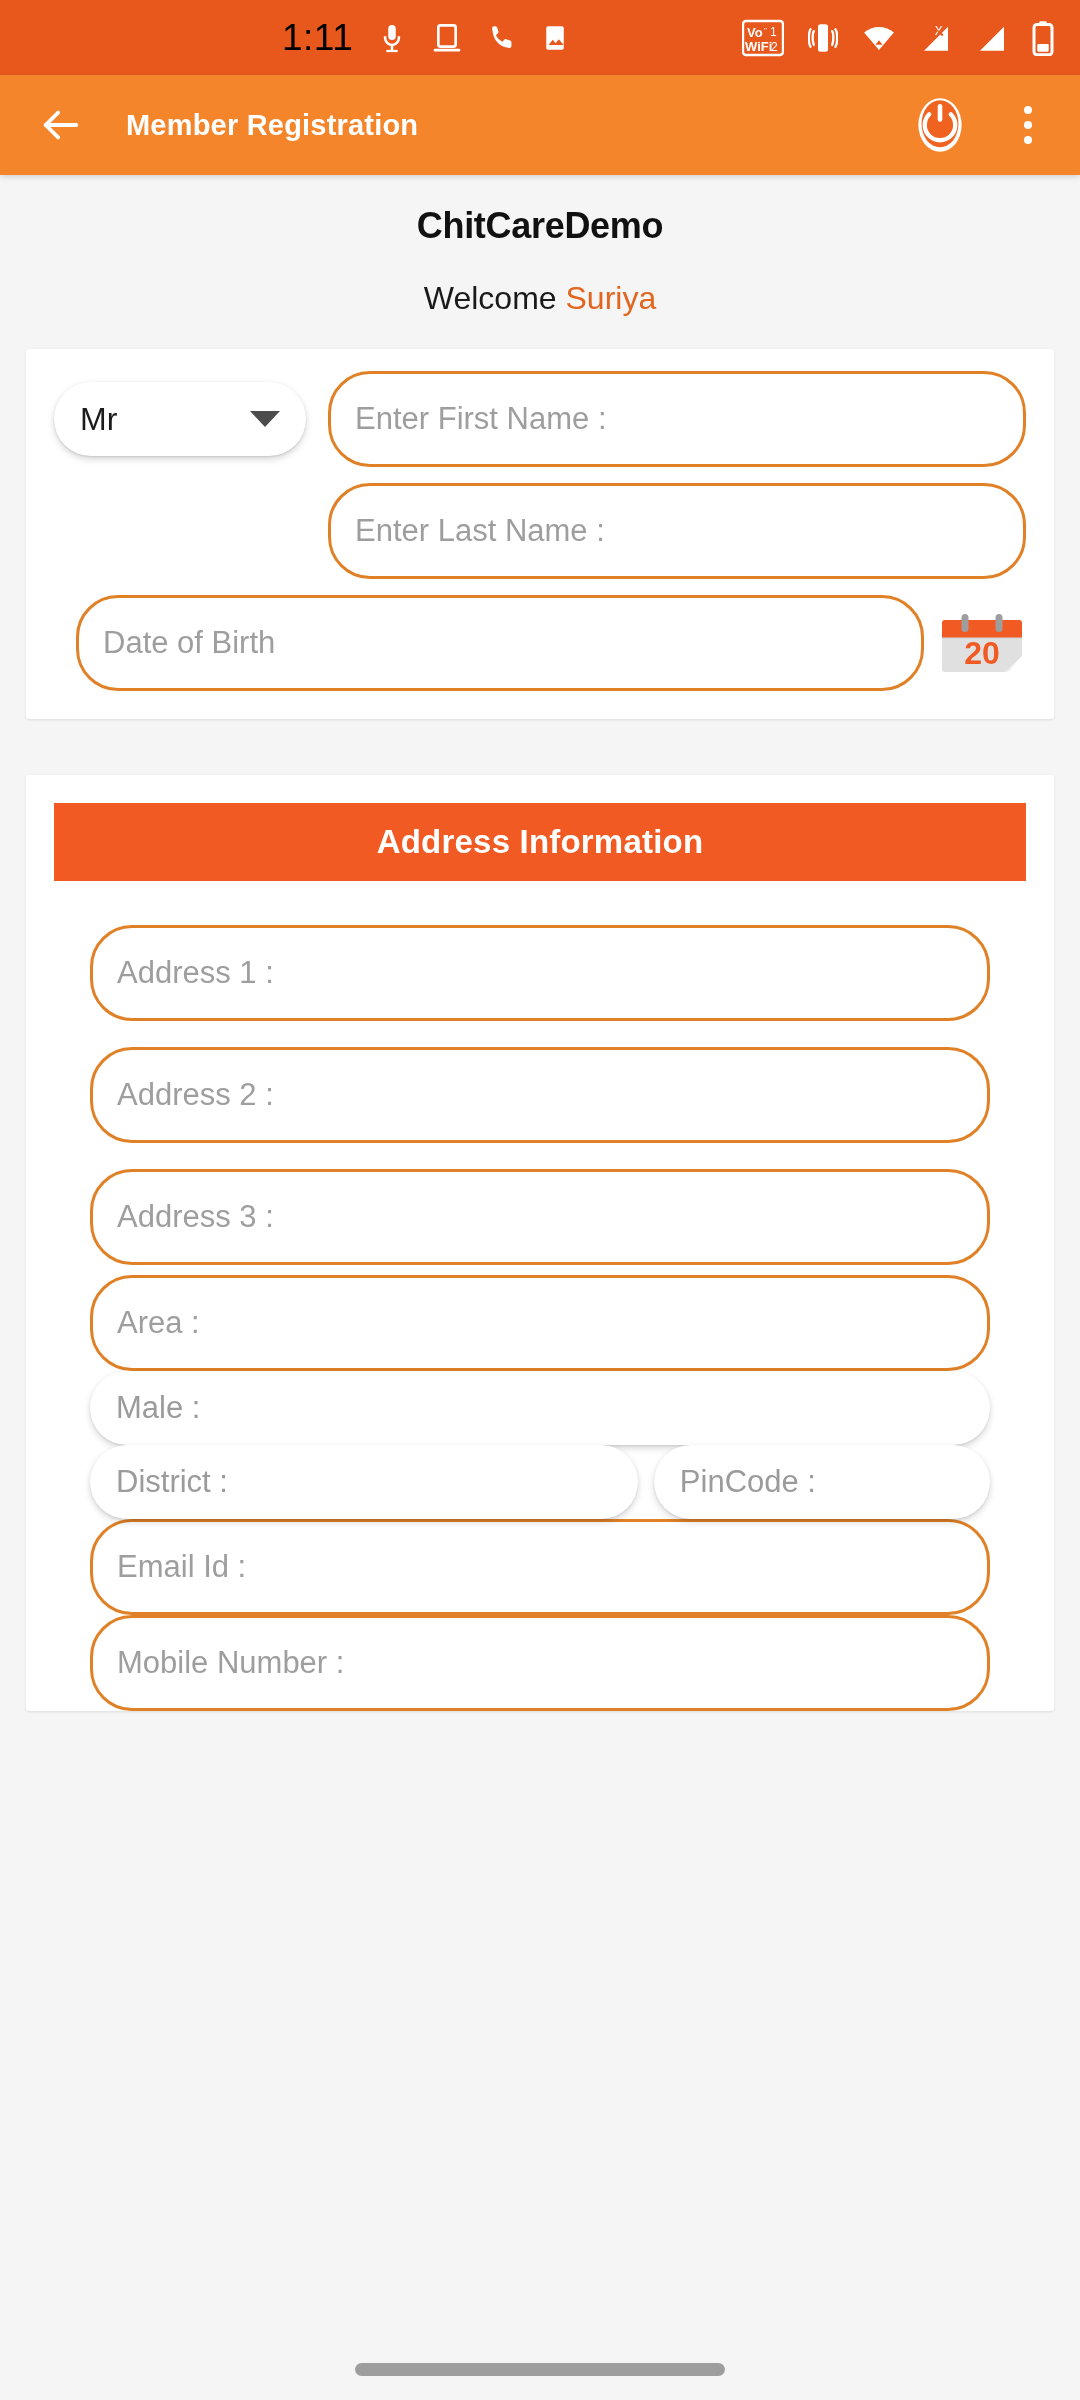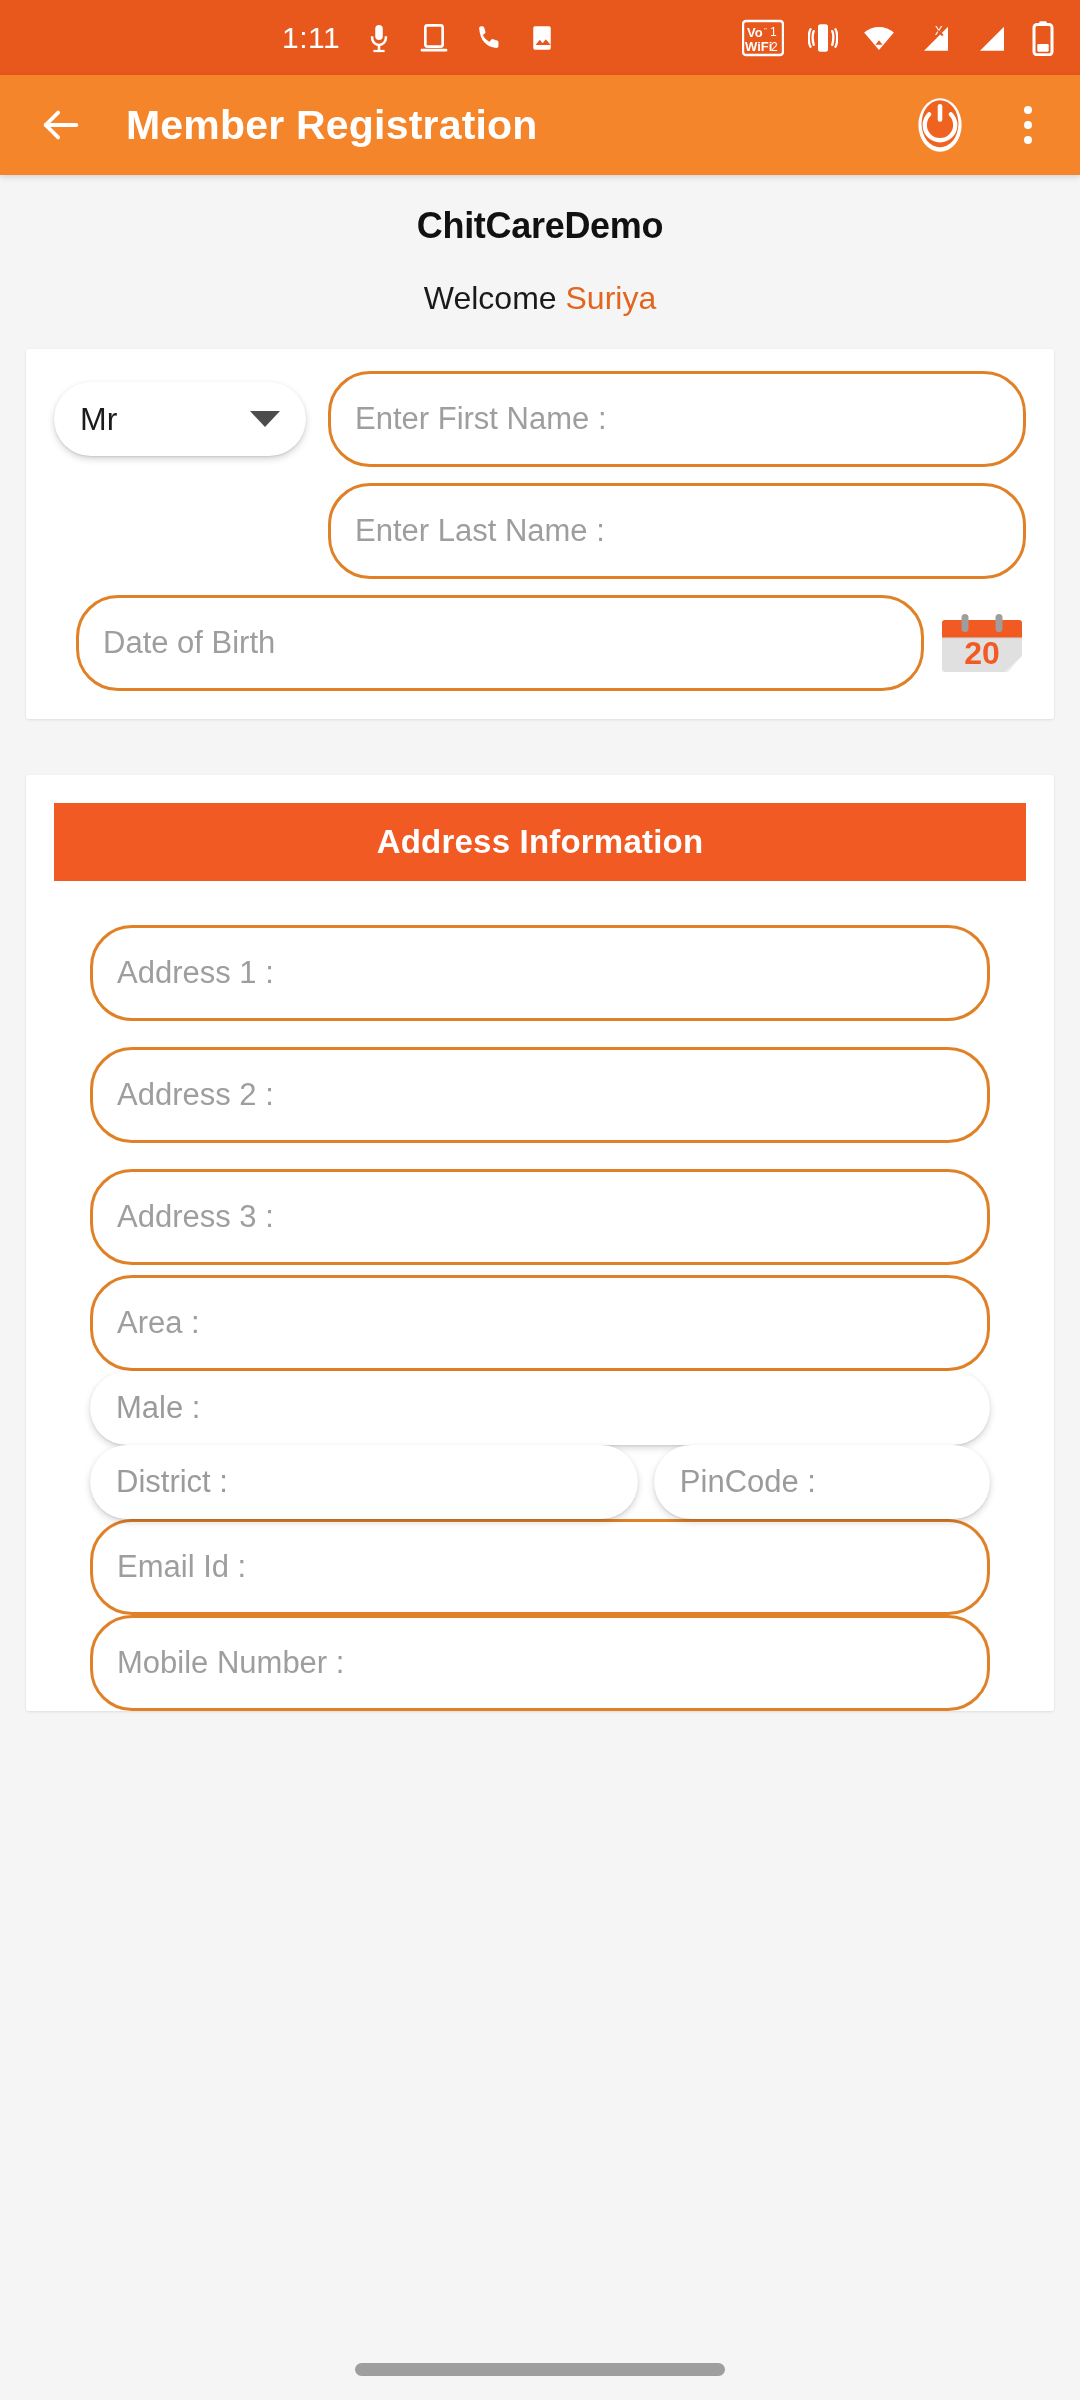--- a/index.html
+++ b/index.html
@@ -38,22 +38,22 @@
     gap: 24px;
   }
   .status-right {
     position: absolute;
     right: 26px;
     display: flex;
     align-items: center;
     gap: 24px;
   }
   .status-time {
-    color: #ffffff;
-    font-size: 30px;
+    color: #000000;
+    font-size: 37px;
     font-weight: 400;
     letter-spacing: 0.5px;
     line-height: 1;
   }
   .sb-icon { display: block; }
 
   
   .app-bar {
     height: 100px;
     background: #f5852b;
@@ -61,21 +61,21 @@
     align-items: center;
     flex-shrink: 0;
     padding: 0 28px 0 38px;
     box-shadow: 0 2px 6px rgba(0,0,0,0.14);
     position: relative;
     z-index: 5;
   }
   .back-arrow { width: 46px; height: 46px; flex-shrink: 0; cursor: pointer; }
   .app-title {
     color: #ffffff;
-    font-size: 41px;
+    font-size: 29px;
     font-weight: bold;
     margin-left: 42px;
     white-space: nowrap;
     letter-spacing: 0.2px;
   }
   .app-bar-spacer { flex: 1; }
   .power-btn { width: 52px; height: 56px; flex-shrink: 0; cursor: pointer; margin-right: 38px; }
   .overflow-btn {
     width: 48px; height: 56px; flex-shrink: 0; cursor: pointer;
     display: flex; flex-direction: column; align-items: center; justify-content: center; gap: 7px;

